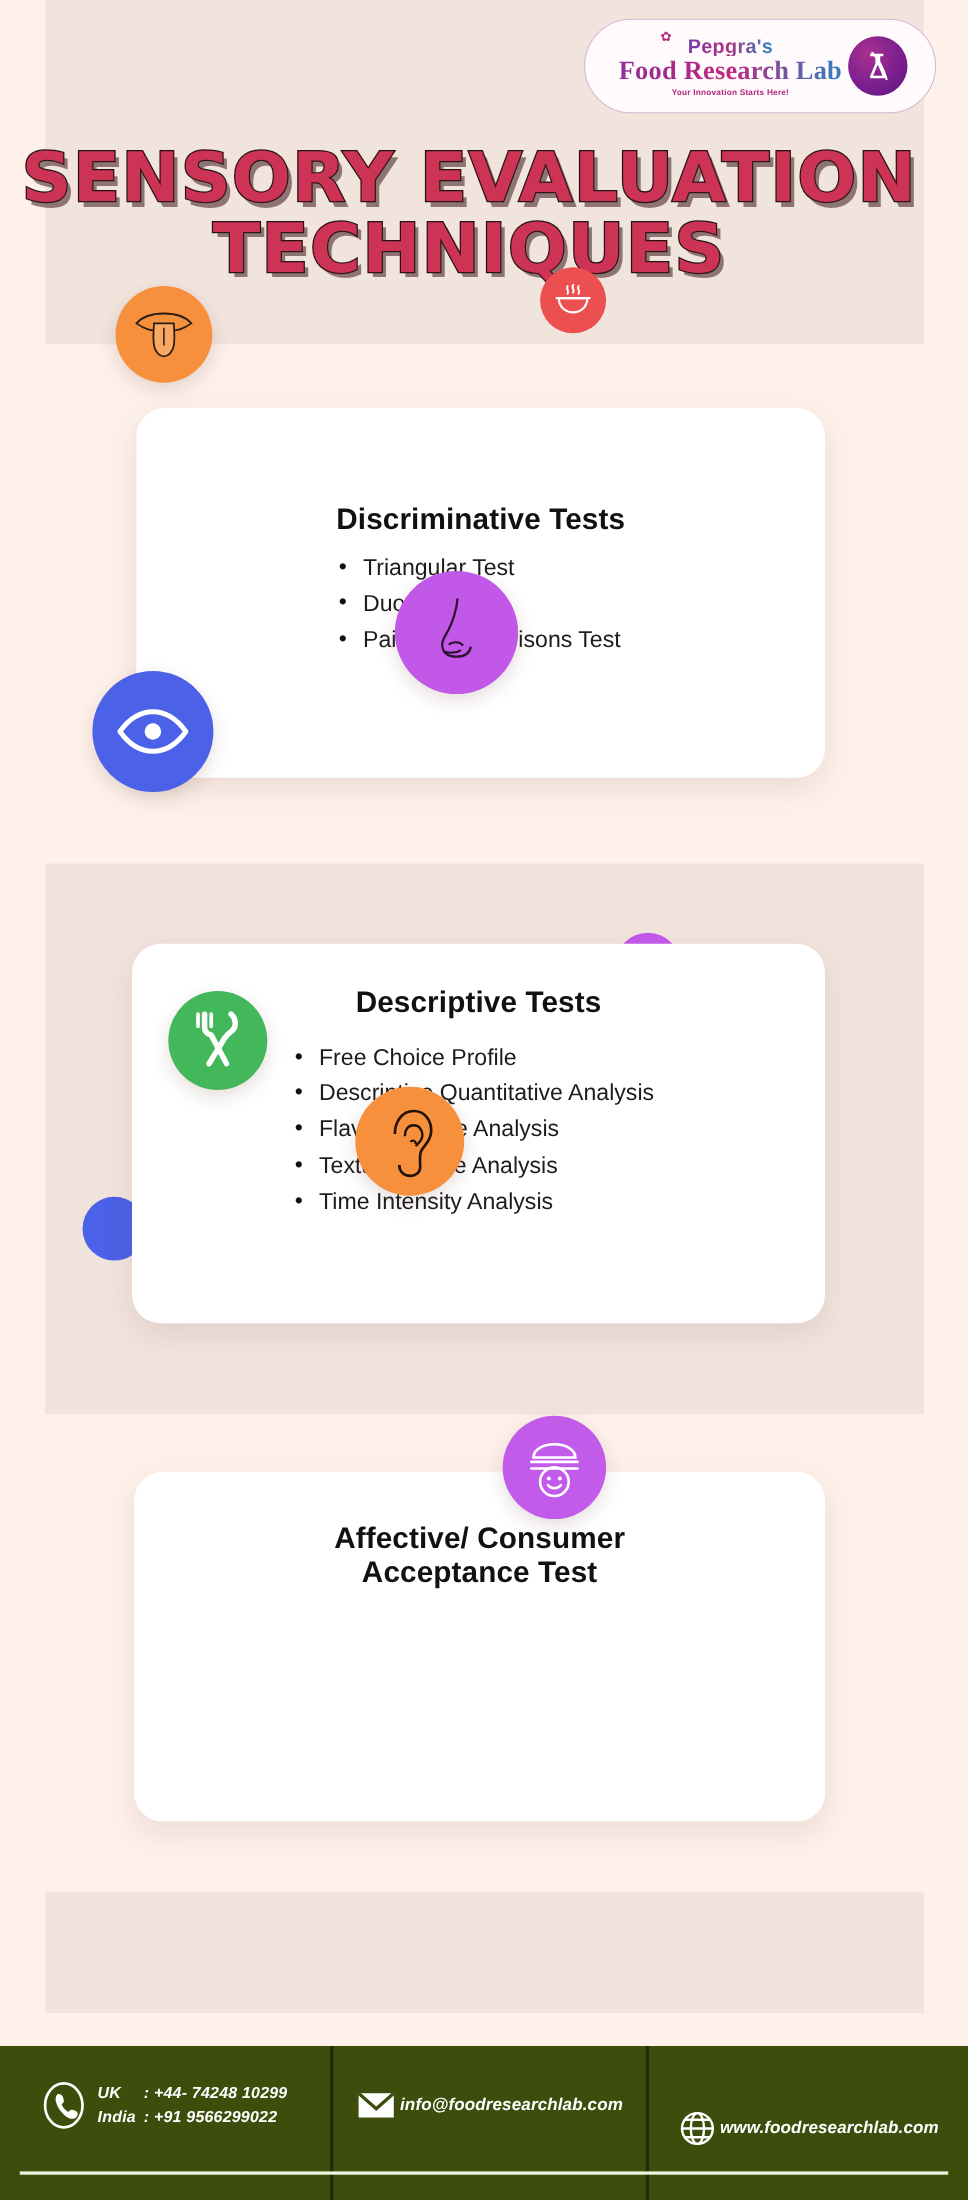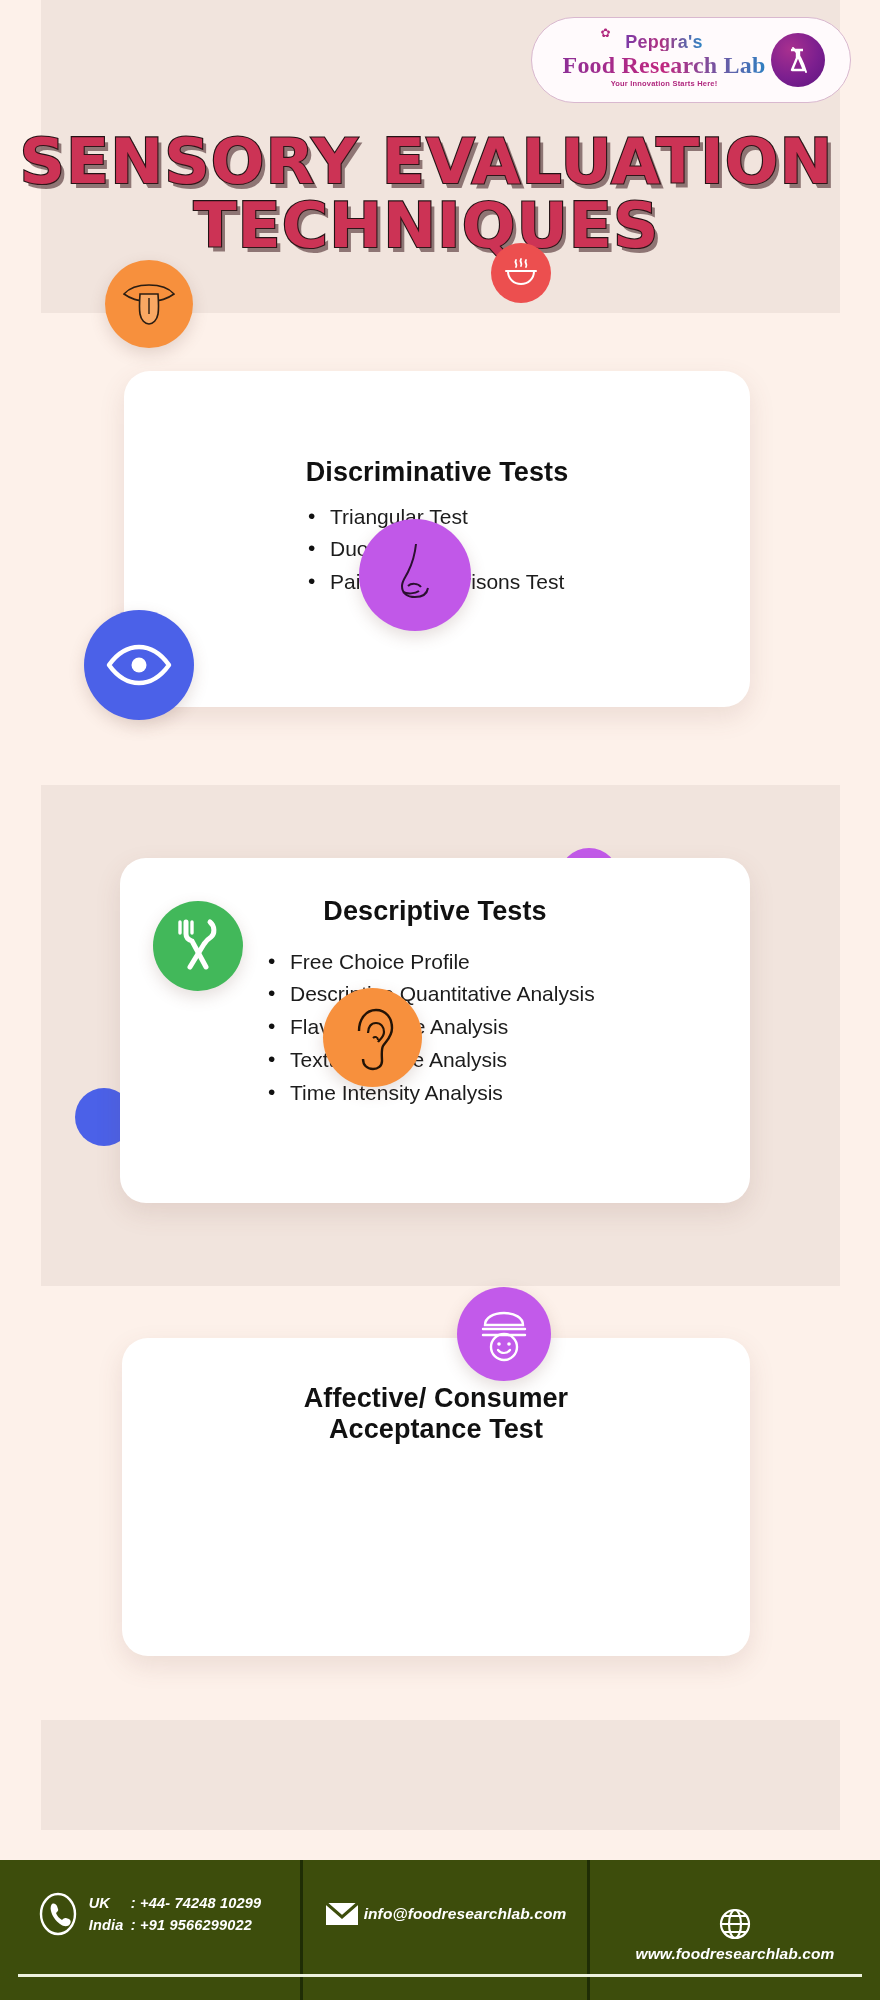--- a/index.html
+++ b/index.html
@@ -116,21 +116,21 @@
   
   .footer {
     position:absolute; left:0; bottom:0; width:880px; height:140px;
     background:#3d4d0c; z-index:12;
     display:flex; align-items:stretch;
   }
   .footer-rule { position:absolute; left:18px; right:18px; bottom:23px; height:3px; background:#eef2df; }
   .fcol { display:flex; align-items:center; justify-content:center; gap:12px; padding-bottom:32px;font-style:italic; }
   .fcol.c1 { width:300px; }
   .fcol.c2 { width:290px; border-left:3px solid #1f2d05; border-right:3px solid #1f2d05; flex-direction:row; gap:4px;}
-  .fcol.c3 { width:290px; flex-direction:column; gap:4px;margin-top:41px;}
+  .fcol.c3 { width:290px; flex-direction:row; gap:4px;margin-top:41px;}
   .f-lines { color:#fff; font-size:14.5px; font-weight:700; line-height:1.55; letter-spacing:.2px;}
   .f-lines .lbl { display:inline-block; }
   .f-text { color:#fff; font-size:15.5px; font-weight:700; letter-spacing:.1px;}
   .f-icon { color:#fff; display:flex; align-items:center; justify-content:center;}
 </style>
 </head>
 <body>
 
 <div class="page">
 

